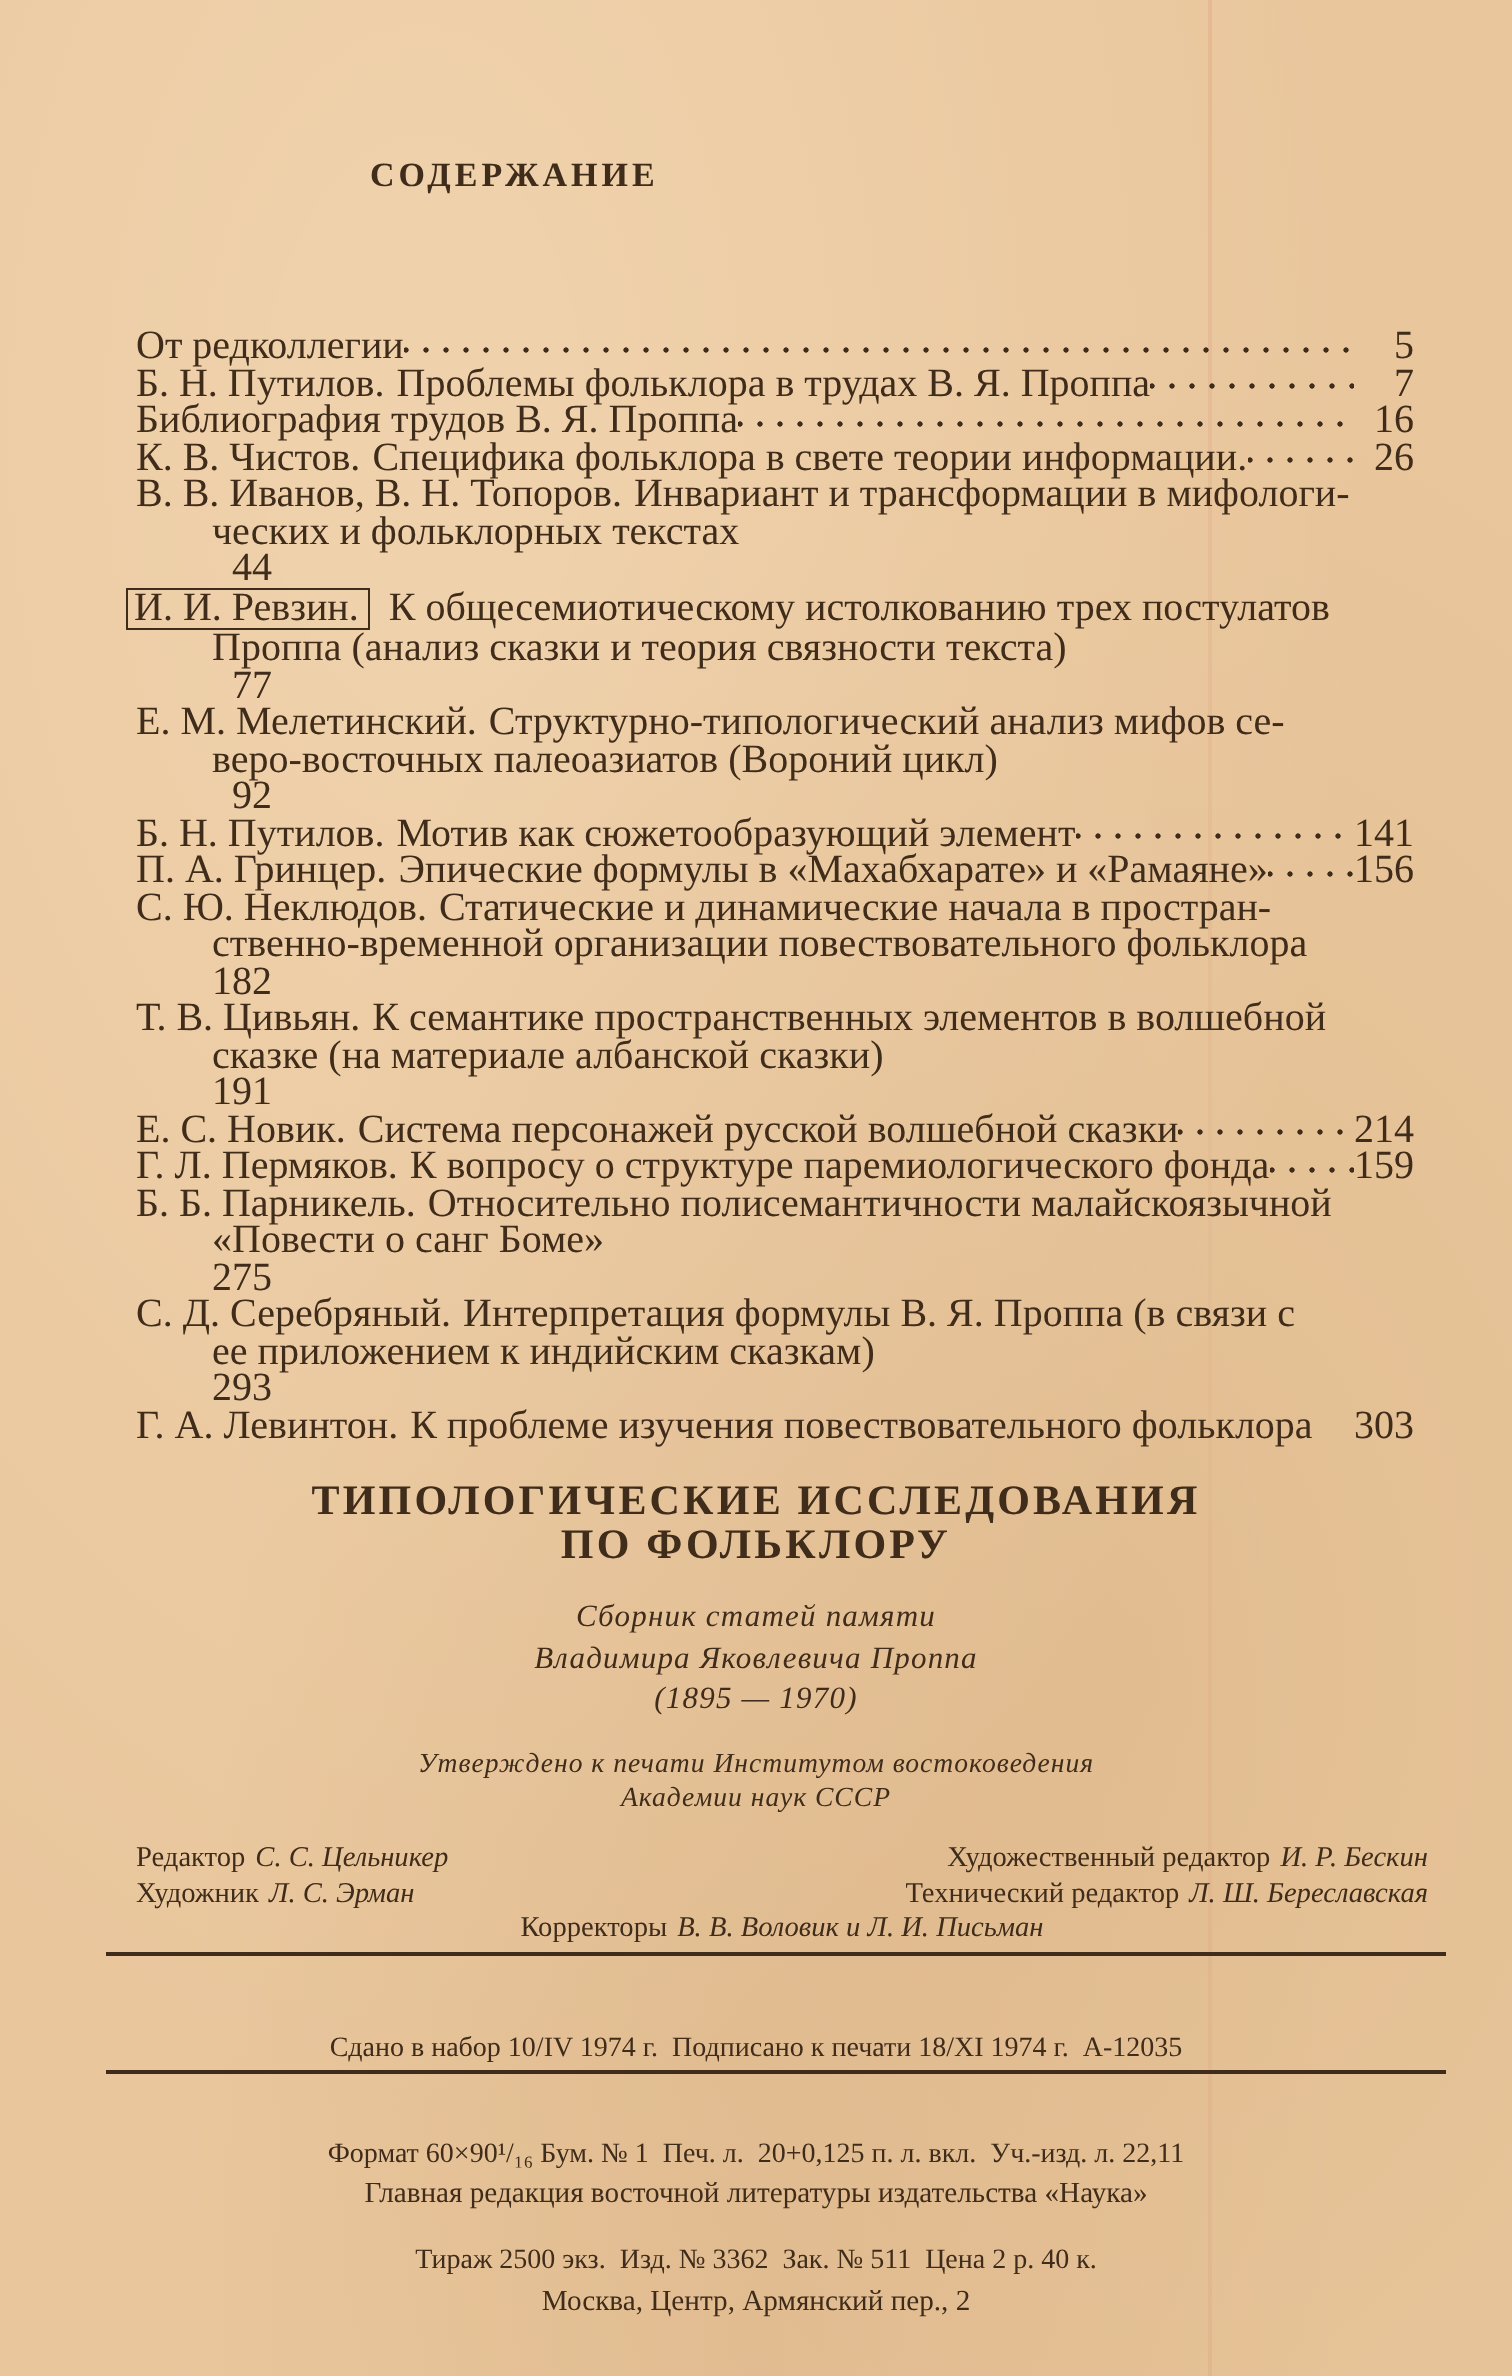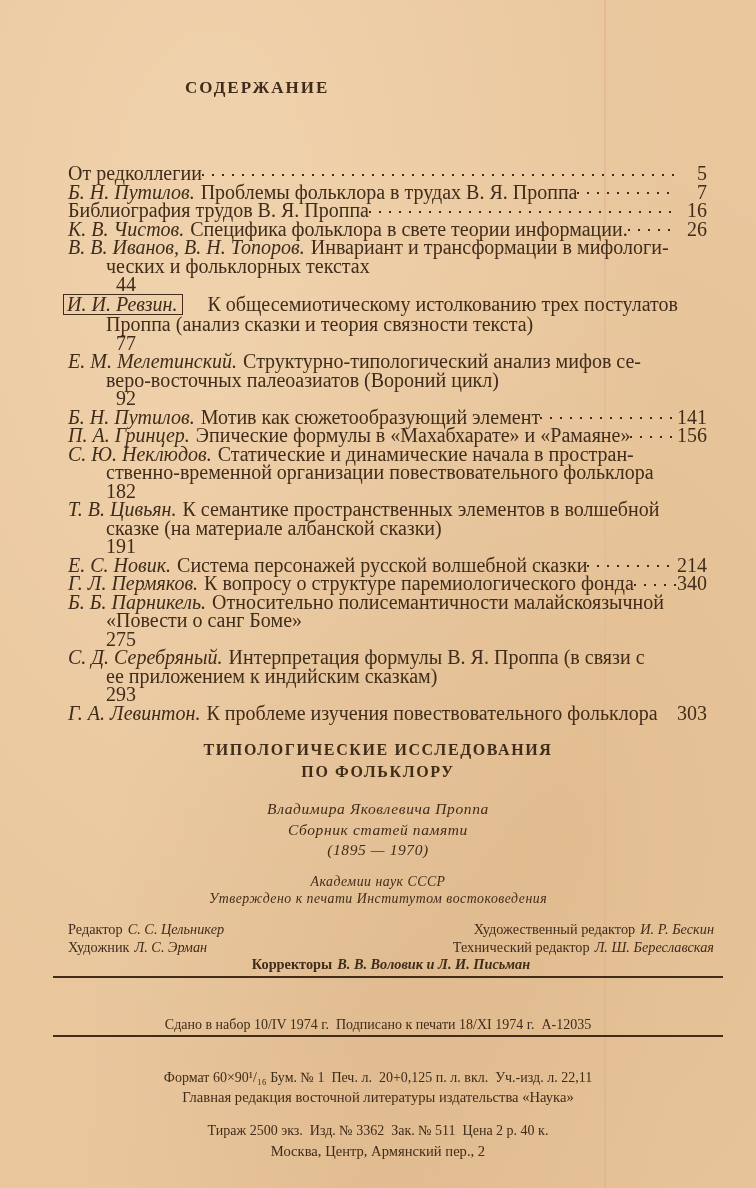--- a/index.html
+++ b/index.html
@@ -29,45 +29,45 @@
     position:absolute;left:185px;top:78px;
     font-size:17px;font-weight:bold;letter-spacing:2px;
   }
   
   .toc{
     position:absolute;left:68px;right:49px;top:164px;
     font-size:20px;line-height:18.5px;
   }
   .toc-row{display:flex;align-items:baseline;white-space:nowrap;}
   .toc-row.cont{padding-left:38px;flex-direction:column;}
-  .toc-row .author{font-style:italic;margin-right:6px;}
+  .toc-row .author{margin-right:6px;}
   .toc-row .author:empty{display:none;}
   .toc-row .author.boxed{
     border:1.5px solid var(--ink);
-    padding:0 5px 1px 3px;margin-left:-5px;margin-right:24px;
+    padding:0 5px 1px 3px;margin-left:-5px;margin-right:9px;
   }
   .toc-row .title{}
   .toc-row .leader{flex:1 1 auto;align-self:stretch;min-width:6px;}
   .toc-row.dots .leader{
     background-image:radial-gradient(circle, var(--ink) 1.15px, transparent 1.5px);
     background-size:10px 10px;
     background-repeat:repeat-x;
     background-position:6px calc(100% - 3px);
   }
   .toc-row .page-num{min-width:30px;text-align:right;}
   .toc-row .page-num:empty{min-width:0;}
   
   .title-block{position:absolute;left:0;right:0;top:739px;text-align:center;}
-  .book-title{font-size:16px;font-weight:bold;letter-spacing:1.6px;line-height:22px;}
+  .book-title{font-size:21px;font-weight:bold;letter-spacing:1.6px;line-height:22px;}
   .book-subtitle{margin-top:16px;font-style:italic;font-size:15.5px;letter-spacing:0.6px;line-height:20.5px;}
   .approval{margin-top:12px;font-style:italic;font-size:13.8px;letter-spacing:0.5px;line-height:17.5px;}
   
   .credits{position:absolute;left:68px;right:42px;top:921px;font-size:14.3px;line-height:17.6px;}
   .cr-row{display:flex;justify-content:space-between;white-space:pre-wrap;}
-  .cr-row.center{justify-content:center;font-weight:bold;}
+  .cr-row.center{justify-content:center;}
   .cr-name{font-style:italic;margin-left:5px;}
   
   .rule{position:absolute;left:53px;right:33px;border-top:2px solid var(--ink);}
   .rule.r1{top:976px;}
   .rule.r2{top:1035px;}
   
   .imprint{position:absolute;left:0;right:0;top:981px;text-align:center;font-size:14px;line-height:17.6px;white-space:pre-wrap;}
   .publisher{position:absolute;left:0;right:0;top:1052px;text-align:center;font-size:14.6px;line-height:18px;white-space:pre-wrap;}
 </style>
 </head>
@@ -195,21 +195,21 @@
       <span class="author">Е. С. Новик.</span>
       <span class="title">Система персонажей русской волшебной сказки</span>
       <span class="leader"></span>
       <span class="page-num">214</span>
     </div>
 
     <div class="toc-row dots">
       <span class="author">Г. Л. Пермяков.</span>
       <span class="title">К вопросу о структуре паремиологического фонда</span>
       <span class="leader"></span>
-      <span class="page-num">340</span>
+      <span class="page-num">159</span>
     </div>
 
     <div class="toc-row">
       <span class="author">Б. Б. Парникель.</span>
       <span class="title">Относительно полисемантичности малайскоязычной</span>
       <span class="leader"></span>
       <span class="page-num"></span>
     </div>
 
     <div class="toc-row cont dots">
@@ -240,27 +240,27 @@
       <span class="page-num">303</span>
     </div>
   </div>
 
   <div class="title-block">
     <div class="book-title">
       <div>ТИПОЛОГИЧЕСКИЕ ИССЛЕДОВАНИЯ</div>
       <div>ПО ФОЛЬКЛОРУ</div>
     </div>
     <div class="book-subtitle">
+      <div>Сборник статей памяти</div>
       <div>Владимира Яковлевича Проппа</div>
-      <div>Сборник статей памяти</div>
       <div>(1895 — 1970)</div>
     </div>
     <div class="approval">
+      <div>Утверждено к печати Институтом востоковедения</div>
       <div>Академии наук СССР</div>
-      <div>Утверждено к печати Институтом востоковедения</div>
     </div>
   </div>
 
   <div class="credits">
     <div class="cr-row">
       <span><span>Редактор</span><span class="cr-name">С. С. Цельникер</span></span>
       <span><span>Художественный редактор</span><span class="cr-name">И. Р. Бескин</span></span>
     </div>
     <div class="cr-row">
       <span><span>Художник</span><span class="cr-name">Л. С. Эрман</span></span>

